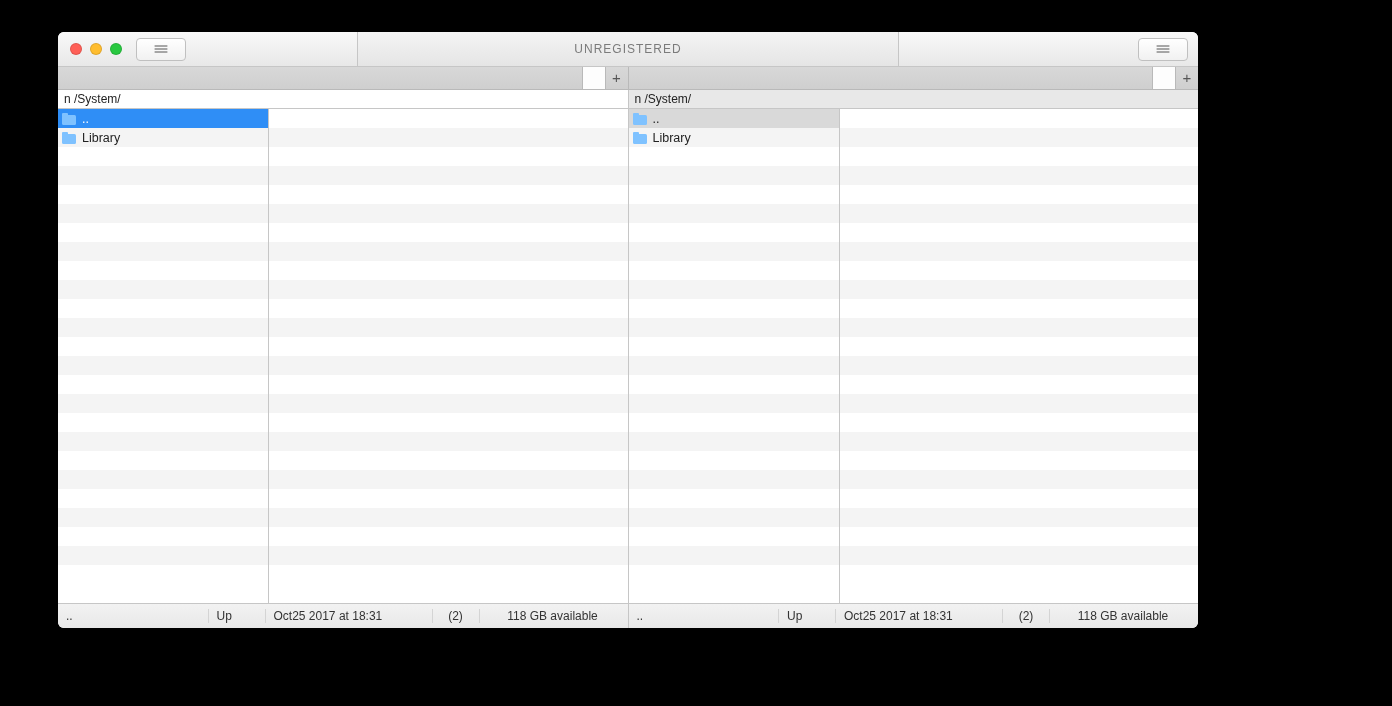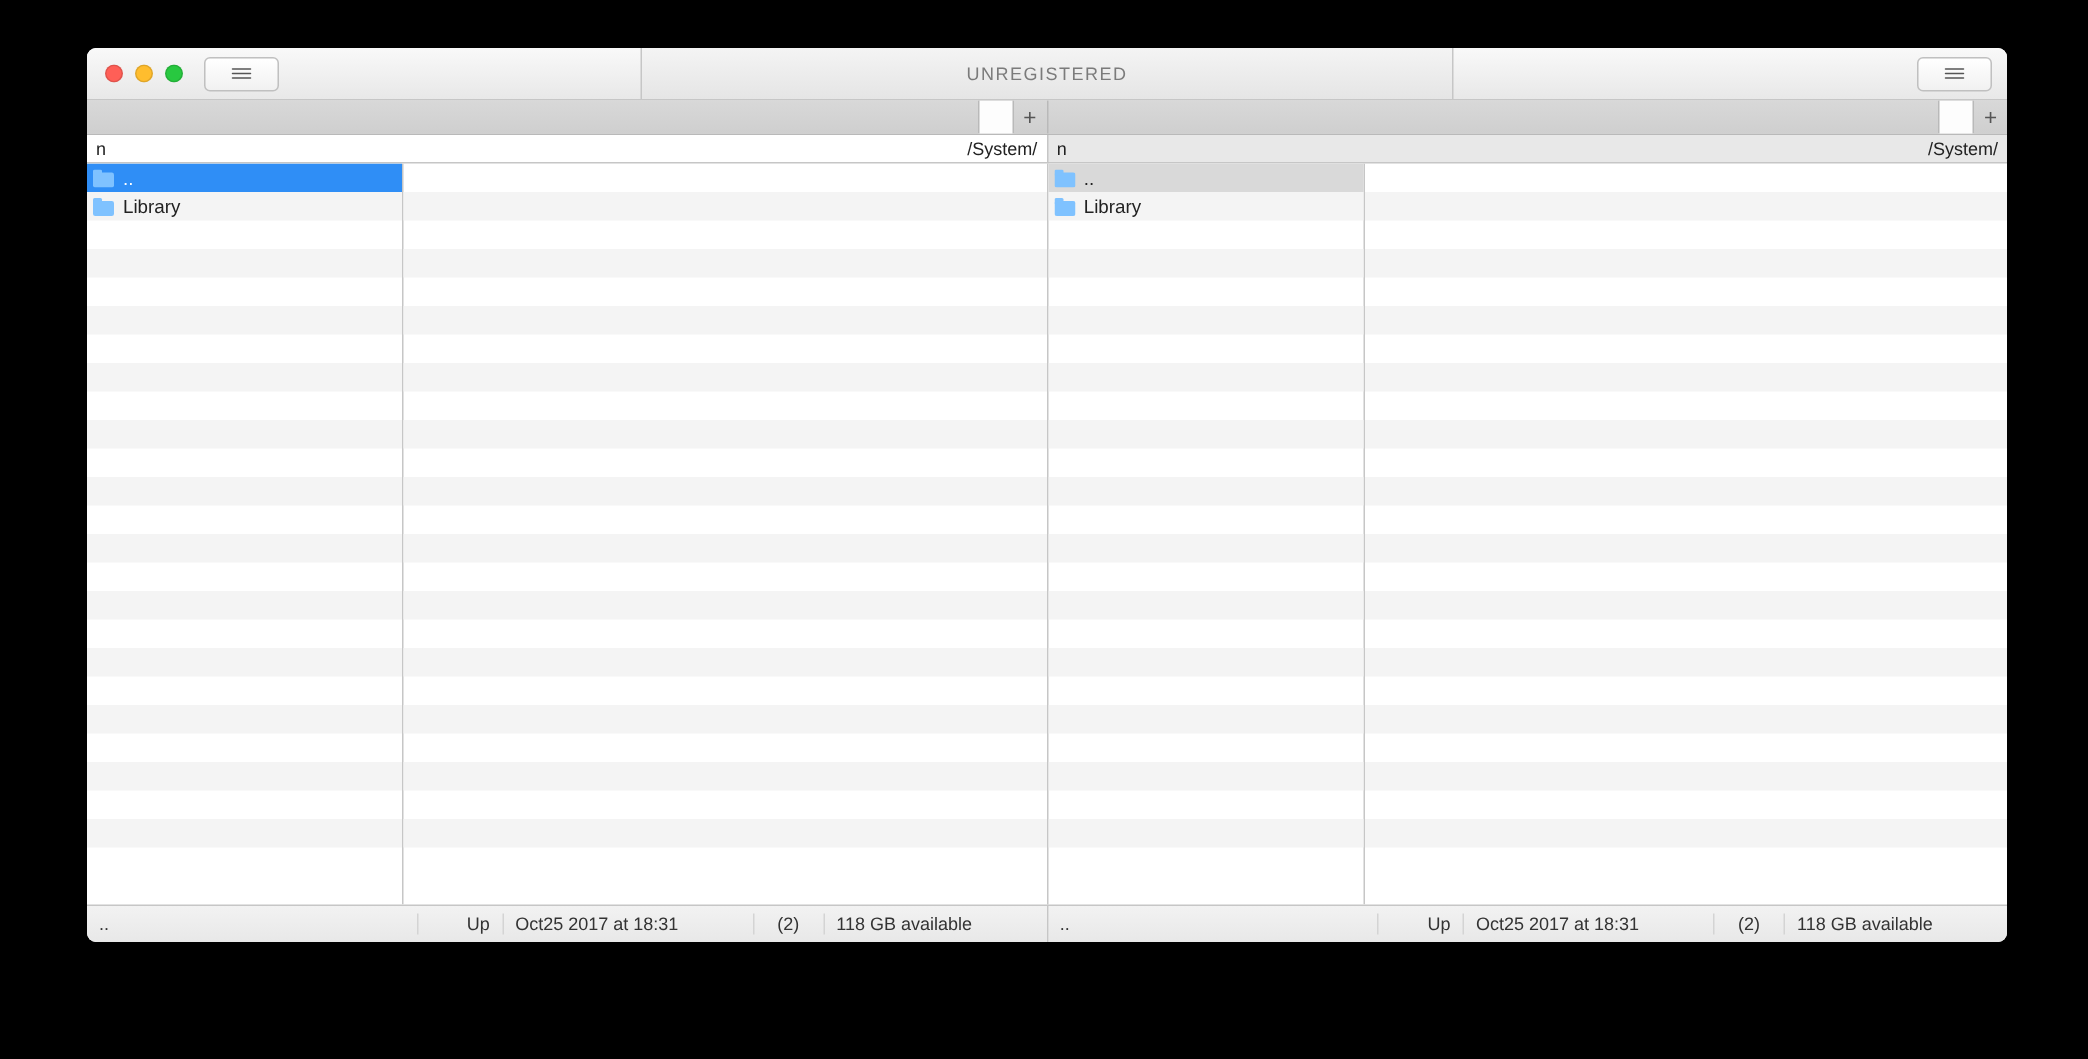--- a/index.html
+++ b/index.html
@@ -16,21 +16,21 @@
     --row-sel-inactive:#d9d9d9;
     --status-grad-top:#f2f2f2;
     --status-grad-bot:#e8e8e8;
     --border:#c6c6c6;
     --text:#222;
     --muted:#7b7b7b;
   }
   html,body{margin:0;padding:0;height:100%;background:#000;font-family:-apple-system,BlinkMacSystemFont,"Helvetica Neue",Arial,sans-serif;font-size:13px;color:var(--text);}
   .desktop{position:relative;width:1392px;height:706px;background:#000;overflow:hidden;}
   .window{
-    position:absolute;left:58px;top:32px;width:1280px;height:596px;
+    position:absolute;left:58px;top:32px;width:1140px;height:596px;
     background:#fff;border-radius:6px;box-shadow:0 20px 45px rgba(0,0,0,.55),0 0 0 1px rgba(0,0,0,.25);
     display:flex;flex-direction:column;overflow:hidden;
   }
   
   .titlebar{
     height:34px;display:flex;align-items:center;gap:6px;
     background:linear-gradient(var(--titlebar-grad-top),var(--titlebar-grad-bot));
     border-bottom:1px solid var(--border);
     position:relative;
   }
@@ -67,21 +67,21 @@
   }
   .tabbar .plus:before{content:"+";font-size:15px;line-height:1;}
   .tabside{display:flex;flex:1;align-items:stretch;}
   .tabside.left{border-right:1px solid var(--tabbar-border);}
   
   .pathrow{display:flex;height:18px;border-bottom:1px solid var(--border);}
   .pathcell{flex:1;display:flex;align-items:center;padding:0 6px;position:relative;font-size:12px;}
   .pathcell.active{background:var(--path-hdr);}
   .pathcell.inactive{background:var(--path-hdr-inactive);}
   .pathcell .pleft{min-width:10px;}
-  .pathcell .pmid{flex:1;text-align:right;}
+  .pathcell .pmid{flex:1;text-align:left;}
   .pathcell + .pathcell{border-left:1px solid var(--border);}
   
   .panes{flex:1;display:flex;min-height:0;}
   .pane{flex:1;display:flex;flex-direction:column;min-width:0;}
   .pane + .pane{border-left:1px solid var(--border);}
   .list{flex:1;display:flex;overflow:hidden;}
   .col{display:flex;flex-direction:column;}
   .col.a{width:210px;border-right:1px solid var(--border);}
   .col.spare{flex:1;}
   .row{
@@ -97,24 +97,24 @@
   .srow.alt{background:var(--row-alt);}
   
   .status{display:flex;height:24px;border-top:1px solid var(--border);}
   .statcell{
     flex:1;display:flex;align-items:center;background:linear-gradient(var(--status-grad-top),var(--status-grad-bot));
     font-size:12px;color:#333;
   }
   .statcell + .statcell{border-left:1px solid var(--border);}
   .st-seg{padding:0 8px;border-left:1px solid #d4d4d4;}
   .st-seg:first-child{border-left:none;flex:1;}
-  .st-up{min-width:40px;text-align:right;margin-left:28px;}
+  .st-up{min-width:40px;text-align:left;margin-left:28px;}
   .st-date{min-width:150px;text-align:left;}
   .st-count{min-width:30px;text-align:center;}
-  .st-free{min-width:130px;text-align:left;padding-right:10px;}
+  .st-free{min-width:130px;text-align:center;padding-right:10px;}
 </style>
 </head>
 <body>
 
 <div class="desktop">
   <div class="window">
 
     <div class="titlebar">
       <div class="traffic">
         <div class="tl red"></div>

